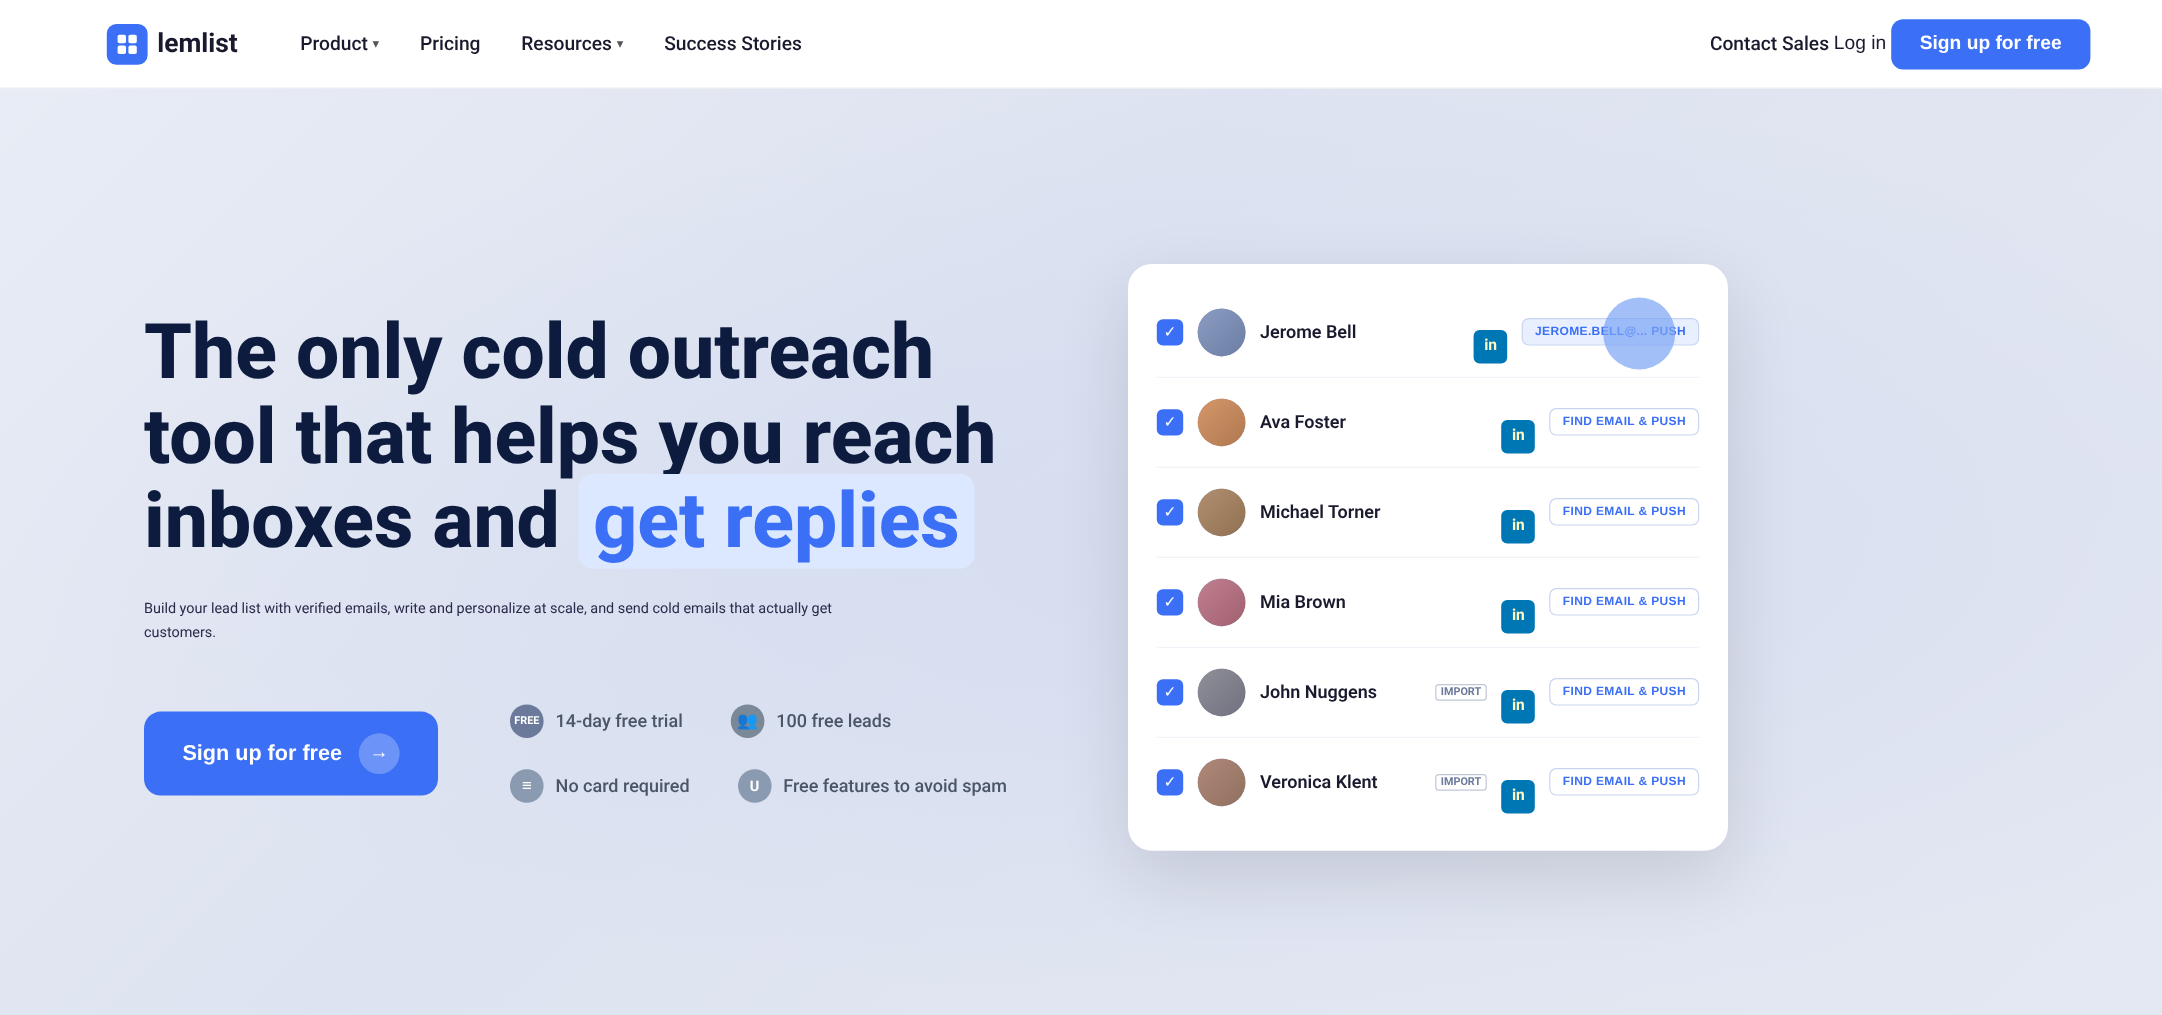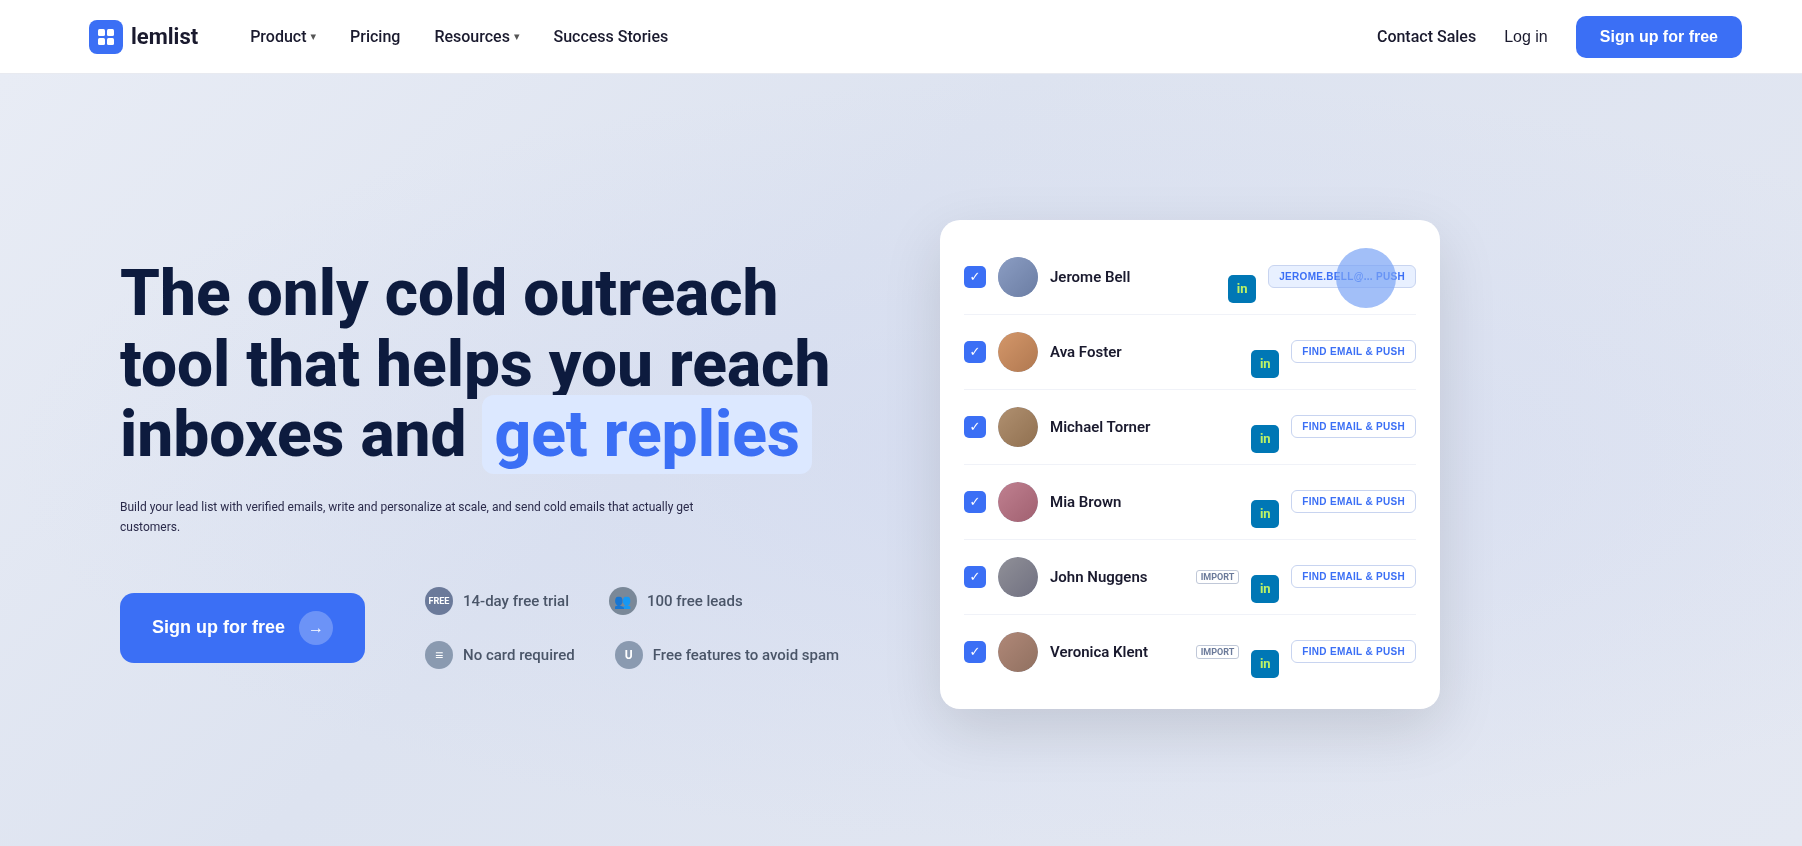--- a/index.html
+++ b/index.html
@@ -21,21 +21,21 @@
     .logo-icon svg { width: 20px; height: 20px; fill: #fff; }
     .logo-text { font-size: 22px; font-weight: 700; color: #1a1a2e; }
     .nav-links { display: flex; align-items: center; gap: 10px; }
     .nav-link {
       display: flex; align-items: center; gap: 4px;
       font-size: 16px; font-weight: 500; color: #1a1a2e;
       text-decoration: none; padding: 6px 12px; cursor: pointer;
       border-radius: 6px;
     }
     .chevron { font-size: 11px; color: #555; }
-    .nav-right { display: flex; align-items: center; gap: 28px; }
+    .nav-right { display: flex; align-items: center; gap: 4px; }
     .contact-sales { font-size: 16px; font-weight: 500; color: #1a1a2e; cursor: pointer; }
     .login-btn { font-size: 16px; font-weight: 500; color: #1a1a2e; cursor: pointer; background: none; border: none; }
     .signup-btn {
       background: #3b6ff5; color: #fff; border: none;
       padding: 12px 24px; border-radius: 10px;
       font-size: 16px; font-weight: 600; cursor: pointer;
     }
 
     
     .hero {
@@ -107,21 +107,21 @@
     }
     .contact-name { flex: 1; font-size: 15px; font-weight: 600; color: #1a1a2e; }
     .import-badge {
       font-size: 9px; font-weight: 700; color: #6b7a9a;
       border: 1px solid #c0c8d8; border-radius: 3px; padding: 1px 4px;
       margin-left: 6px; text-transform: uppercase;
     }
     .linkedin-icon {
       width: 28px; height: 28px; background: #0077b5; border-radius: 5px;
       display: flex; align-items: center; justify-content: center;
-      font-size: 13px; color: #bef264; font-weight: 700; flex-shrink: 0; margin-top: 24px;
+      font-size: 13px; color: #fef9c3; font-weight: 700; flex-shrink: 0; margin-top: 24px;
     }
     .action-btn {
       background: #fff; border: 1.5px solid #c8d4f0; border-radius: 6px;
       padding: 5px 10px; font-size: 10px; font-weight: 700; color: #3b6ff5;
       text-transform: uppercase; letter-spacing: 0.3px; cursor: pointer;
       white-space: nowrap;
     }
     .action-btn.pushed { background: #e8f0ff; }
     .bubble-overlay {
       position: absolute; top: 8px; right: 20px;

